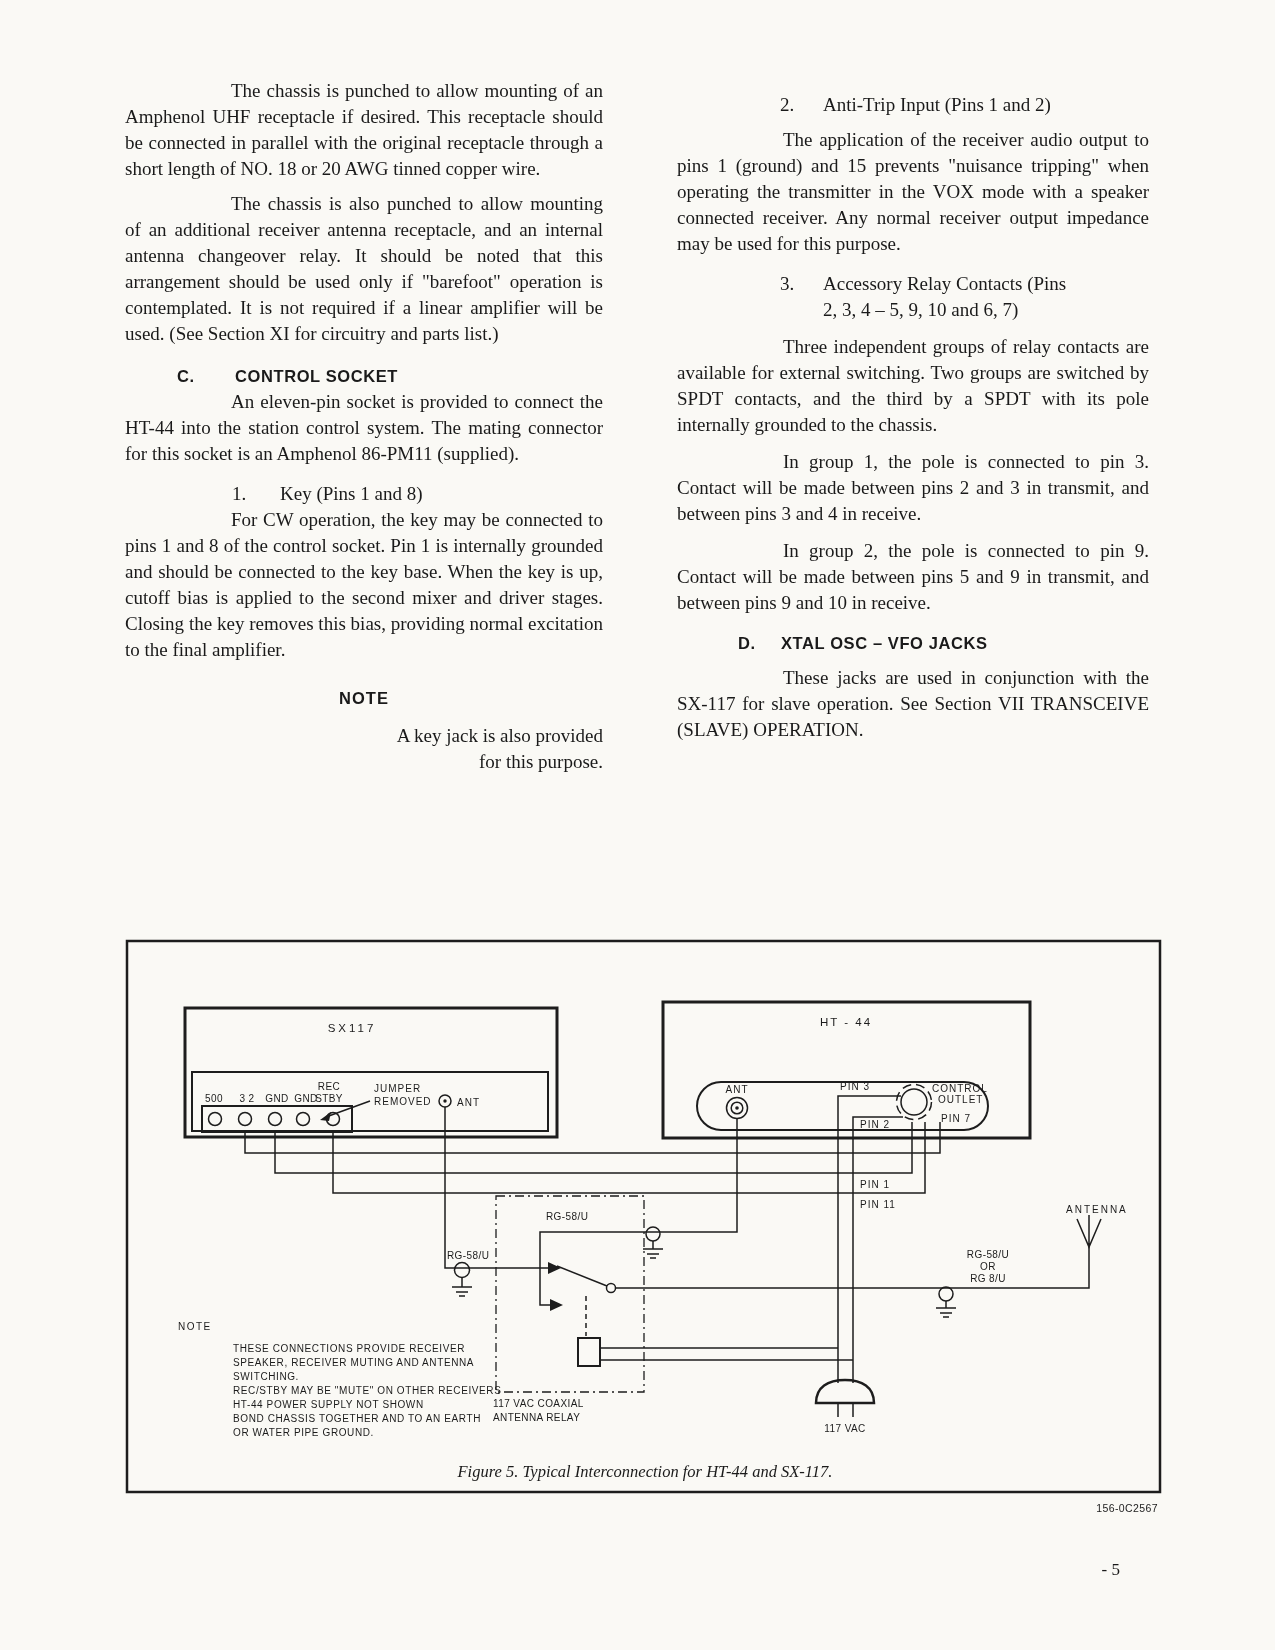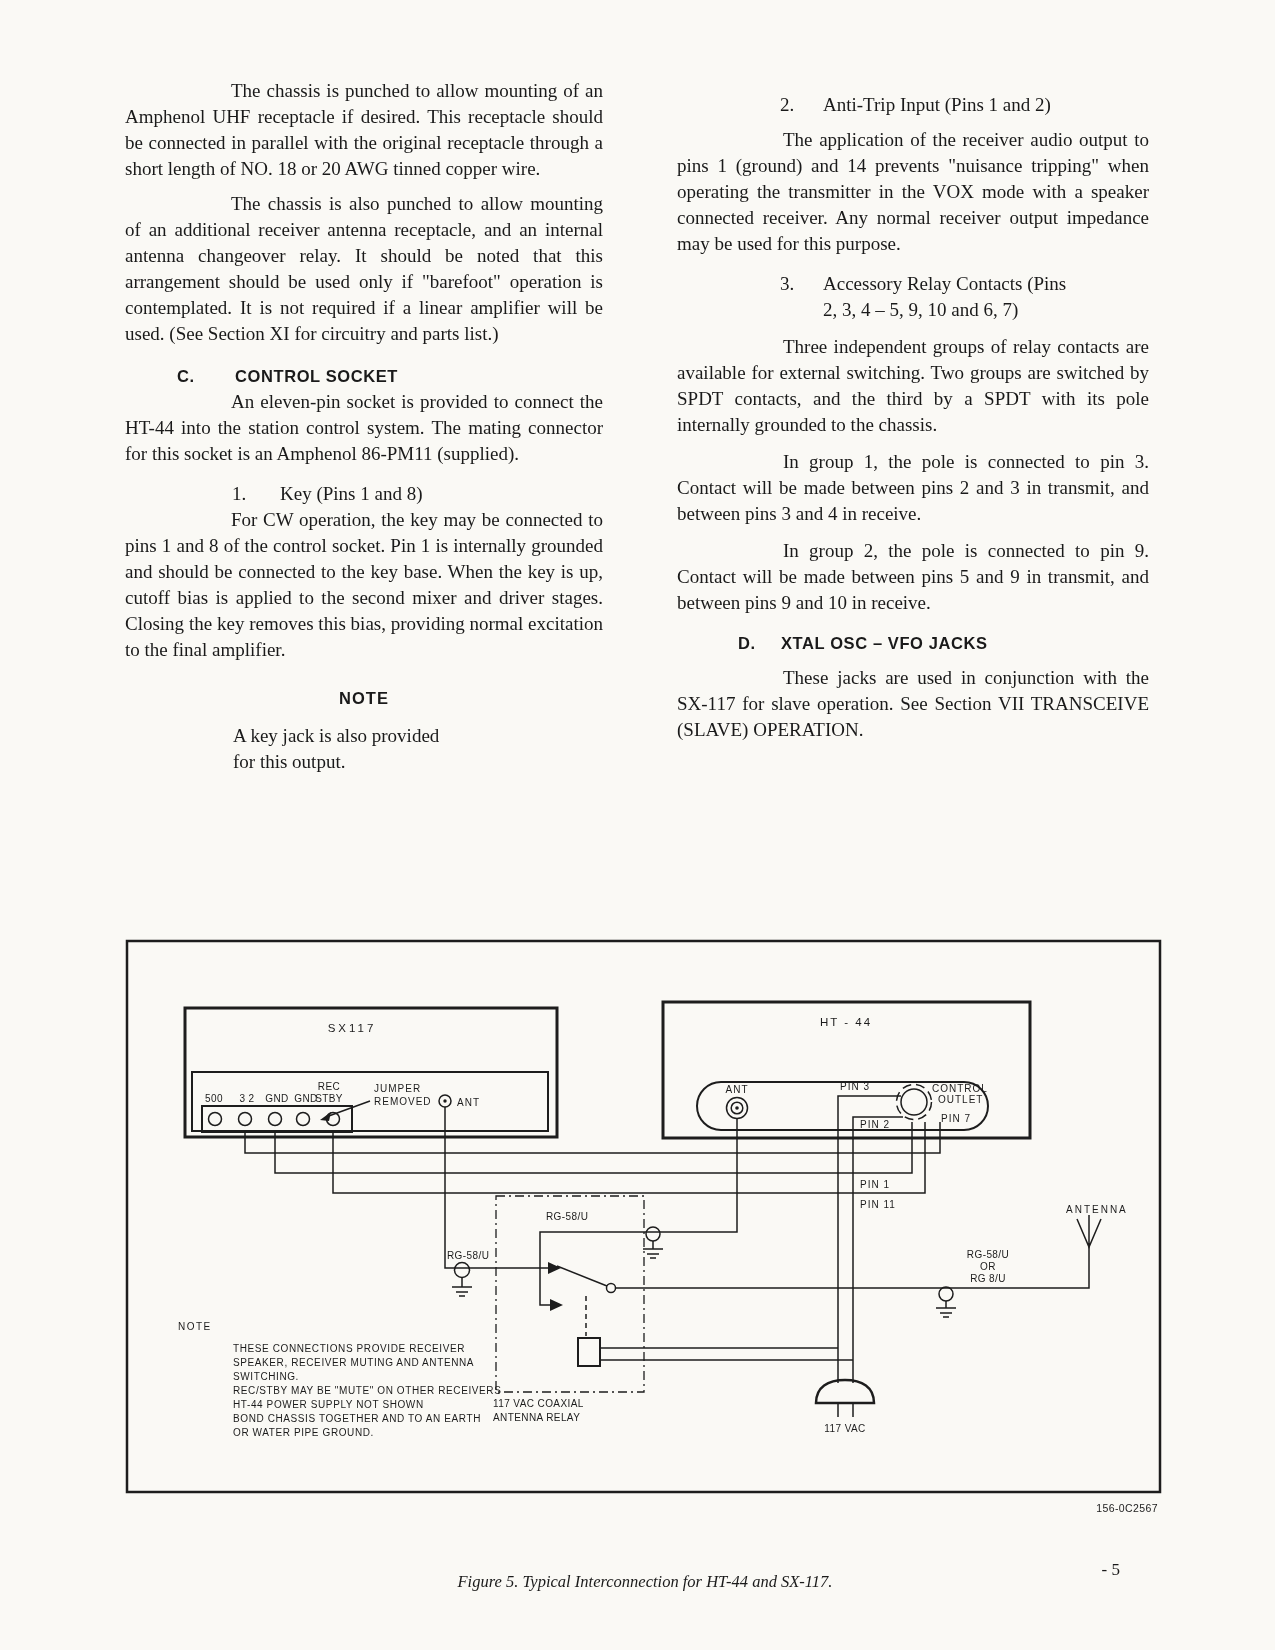--- a/index.html
+++ b/index.html
@@ -22,31 +22,31 @@
     display:flex;
   }
   .sec-head .num{display:inline-block;width:58px;padding-left:52px;box-sizing:content-box;flex:none;}
   .item-head{display:flex;text-align:left;}
   .item-head .inum{display:inline-block;flex:none;width:48px;margin-left:107px;}
   .item-head2 .inum{width:43px;margin-left:103px;}
   .note-label{
     font-family:"Liberation Sans",sans-serif;font-weight:bold;
     font-size:16.5px;letter-spacing:1px;text-align:center;
   }
-  .note-body{margin-top:12px;padding-left:108px;text-align:left;}
+  .note-body{margin-top:12px;padding-left:108px;text-align:right;}
   #figure-svg{position:absolute;left:120px;top:935px;}
   svg text{
     font-family:"Liberation Sans",sans-serif;fill:#1c1c1c;
   }
   .dtxt{font-size:10px;letter-spacing:1px;}
   .dtxt-s{font-size:10px;letter-spacing:0.4px;}
   .dtitle{font-size:11.5px;letter-spacing:3px;}
   .ntxt{font-size:10px;letter-spacing:0.6px;}
   #caption{
-    position:absolute;left:127px;top:1572px;width:1036px;
+    position:absolute;left:127px;top:1462px;width:1036px;
     text-align:center;font-style:italic;font-size:16.5px;
   }
   #page-number{
     position:absolute;left:1040px;top:1560px;width:80px;
     text-align:right;font-size:17px;
   }
   .w{stroke:#1d1d1d;stroke-width:1.5;fill:none;}
   .box{stroke:#1d1d1d;stroke-width:3;fill:none;}
   .box2{stroke:#1d1d1d;stroke-width:2;fill:none;}
 </style>
@@ -62,30 +62,30 @@
   </div>
   <p class="para m12">An eleven-pin socket is provided to connect the HT-44 into the station control system. The mating connector for this socket is an Amphenol 86-PM11 (supplied).</p>
   <div class="item-head m14">
     <span class="inum">1.</span>
     <span>Key (Pins 1 and 8)</span>
   </div>
   <p class="para m12">For CW operation, the key may be connected to pins 1 and 8 of the control socket. Pin 1 is internally grounded and should be connected to the key base. When the key is up, cutoff bias is applied to the second mixer and driver stages. Closing the key removes this bias, providing normal excitation to the final amplifier.</p>
   <div class="note-label m22">NOTE</div>
   <div class="note-body">
     <div>A key jack is also provided</div>
-    <div>for this output.</div>
+    <div>for this purpose.</div>
   </div>
 </div>
 
 <div class="col" id="right-col">
   <div class="item-head item-head2">
     <span class="inum">2.</span>
     <span>Anti-Trip Input (Pins 1 and 2)</span>
   </div>
-  <p class="para m9">The application of the receiver audio output to pins 1 (ground) and 14 prevents "nuisance tripping" when operating the transmitter in the VOX mode with a speaker connected receiver. Any normal receiver output impedance may be used for this purpose.</p>
+  <p class="para m9">The application of the receiver audio output to pins 1 (ground) and 15 prevents "nuisance tripping" when operating the transmitter in the VOX mode with a speaker connected receiver. Any normal receiver output impedance may be used for this purpose.</p>
   <div class="item-head item-head2 m14">
     <span class="inum">3.</span>
     <span>
       <span>Accessory Relay Contacts (Pins</span><br>
       <span>2, 3, 4 – 5, 9, 10 and 6, 7)</span>
     </span>
   </div>
   <p class="para m11">Three independent groups of relay contacts are available for external switching. Two groups are switched by SPDT contacts, and the third by a SPDT with its pole internally grounded to the chassis.</p>
   <p class="para m11">In group 1, the pole is connected to pin 3. Contact will be made between pins 2 and 3 in transmit, and between pins 3 and 4 in receive.</p>
   <p class="para m11">In group 2, the pole is connected to pin 9. Contact will be made between pins 5 and 9 in transmit, and between pins 9 and 10 in receive.</p>

